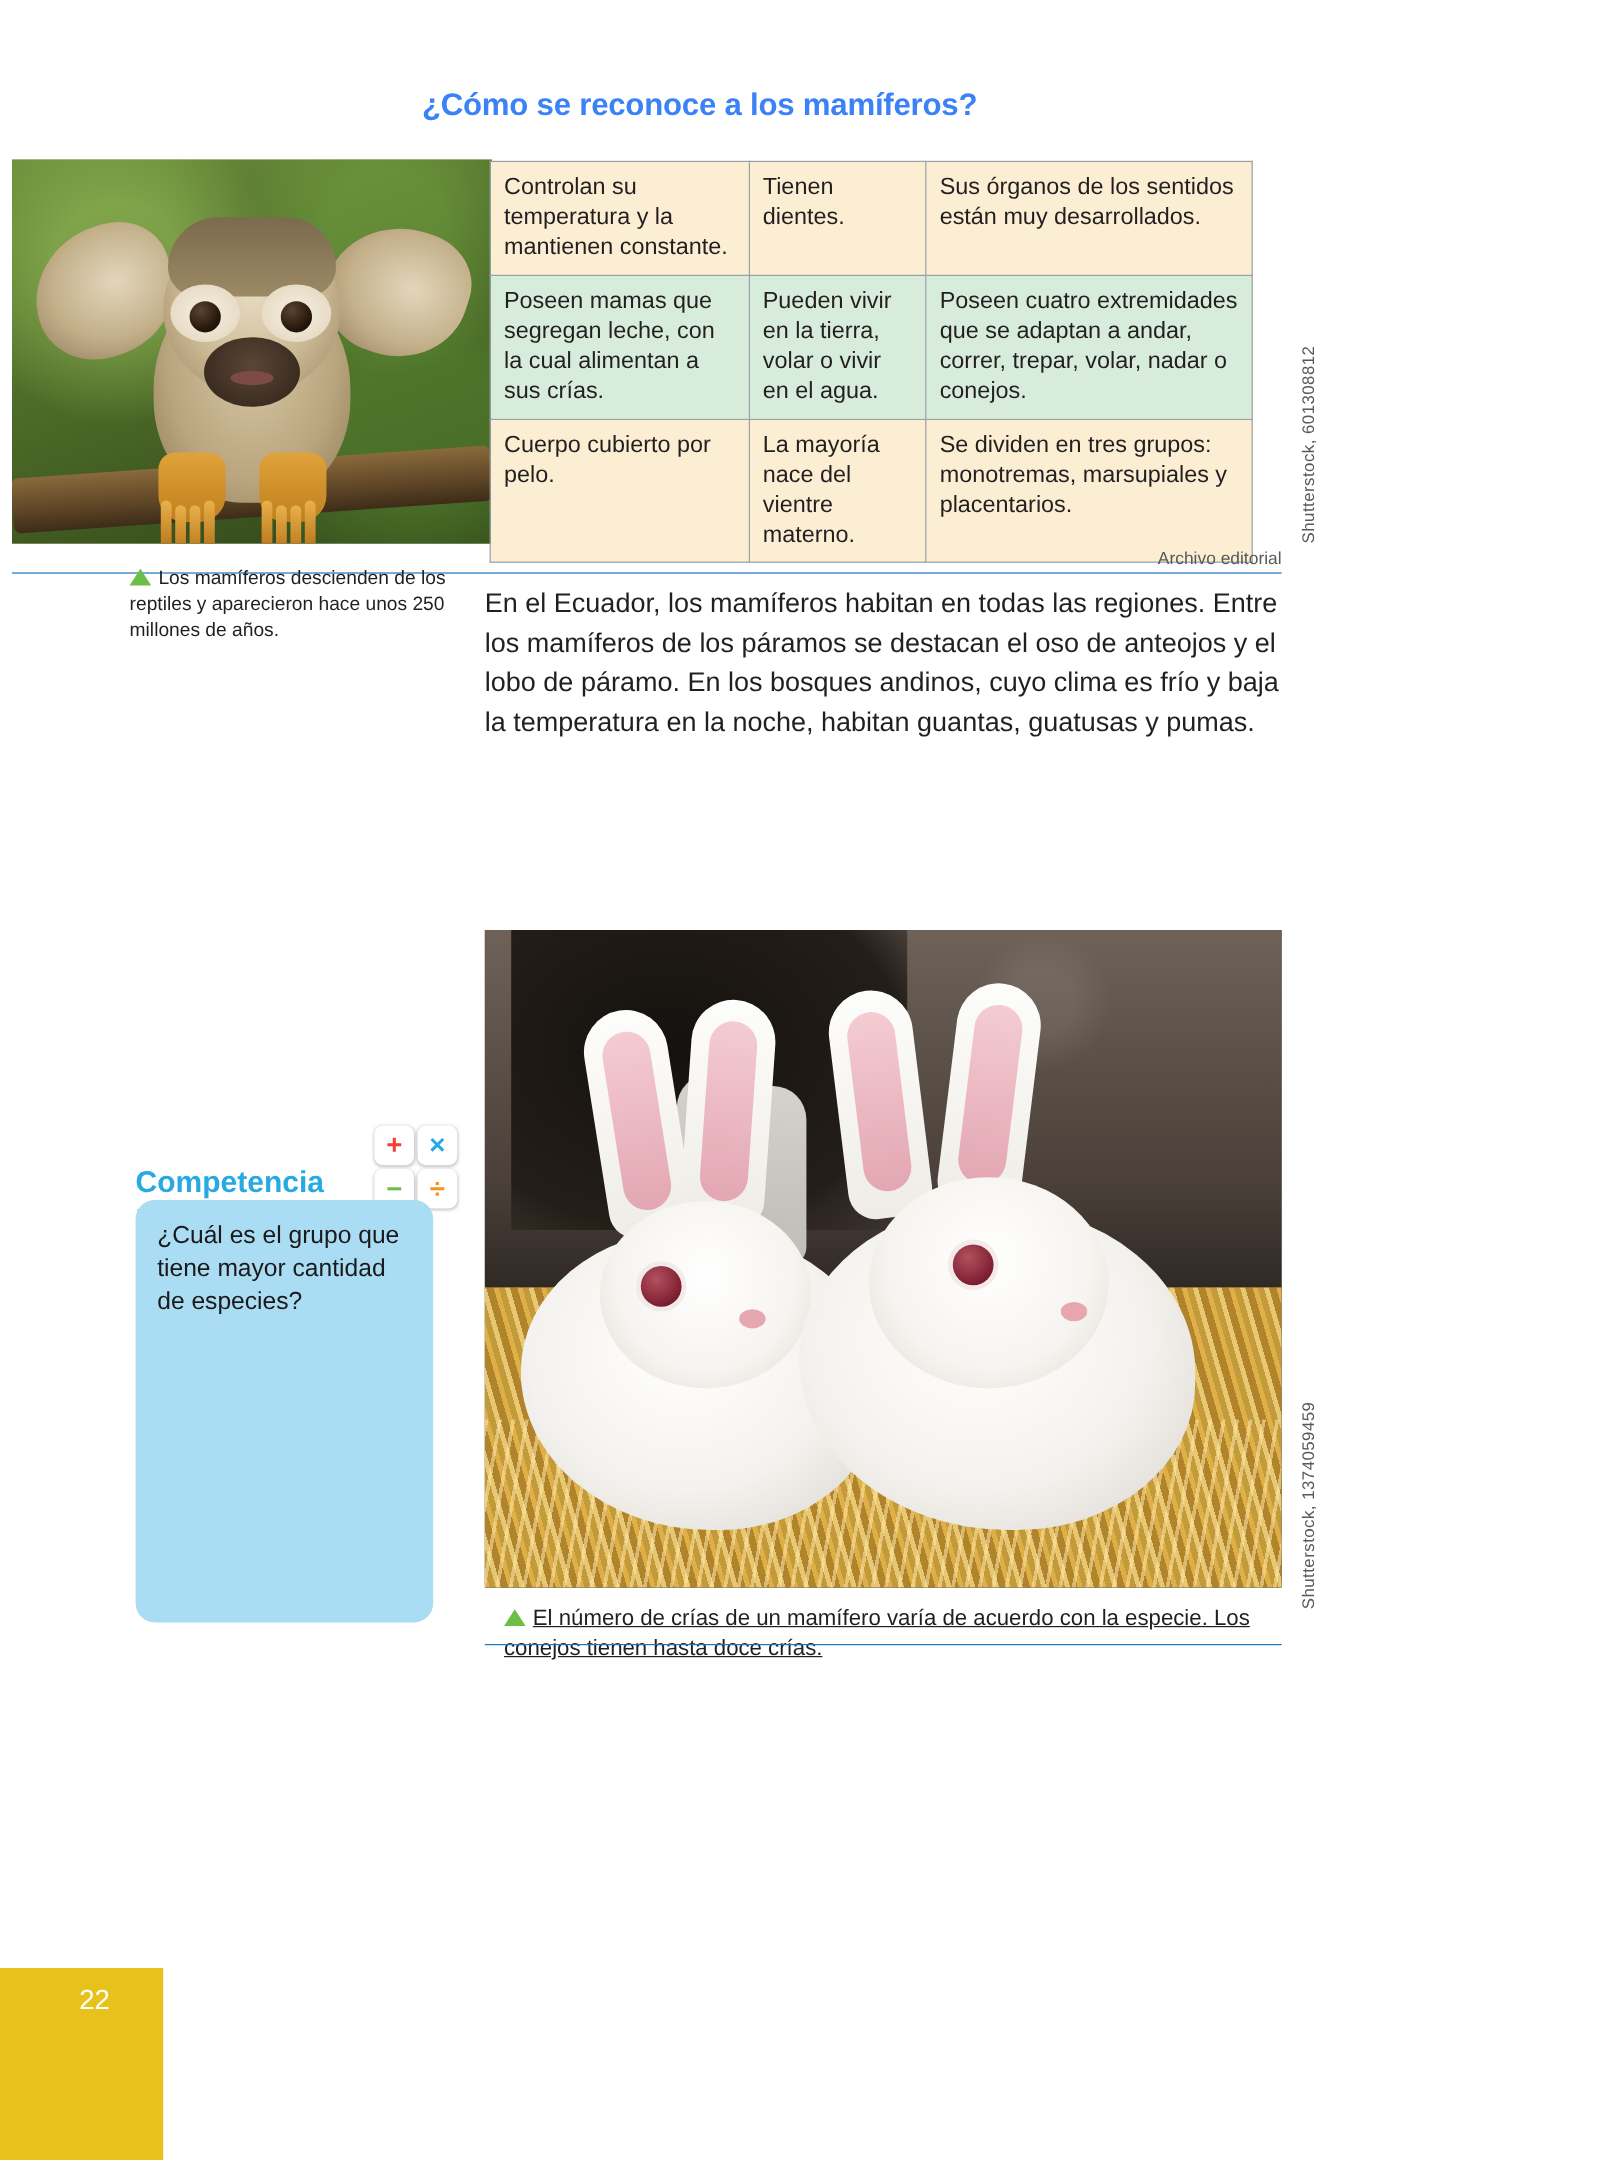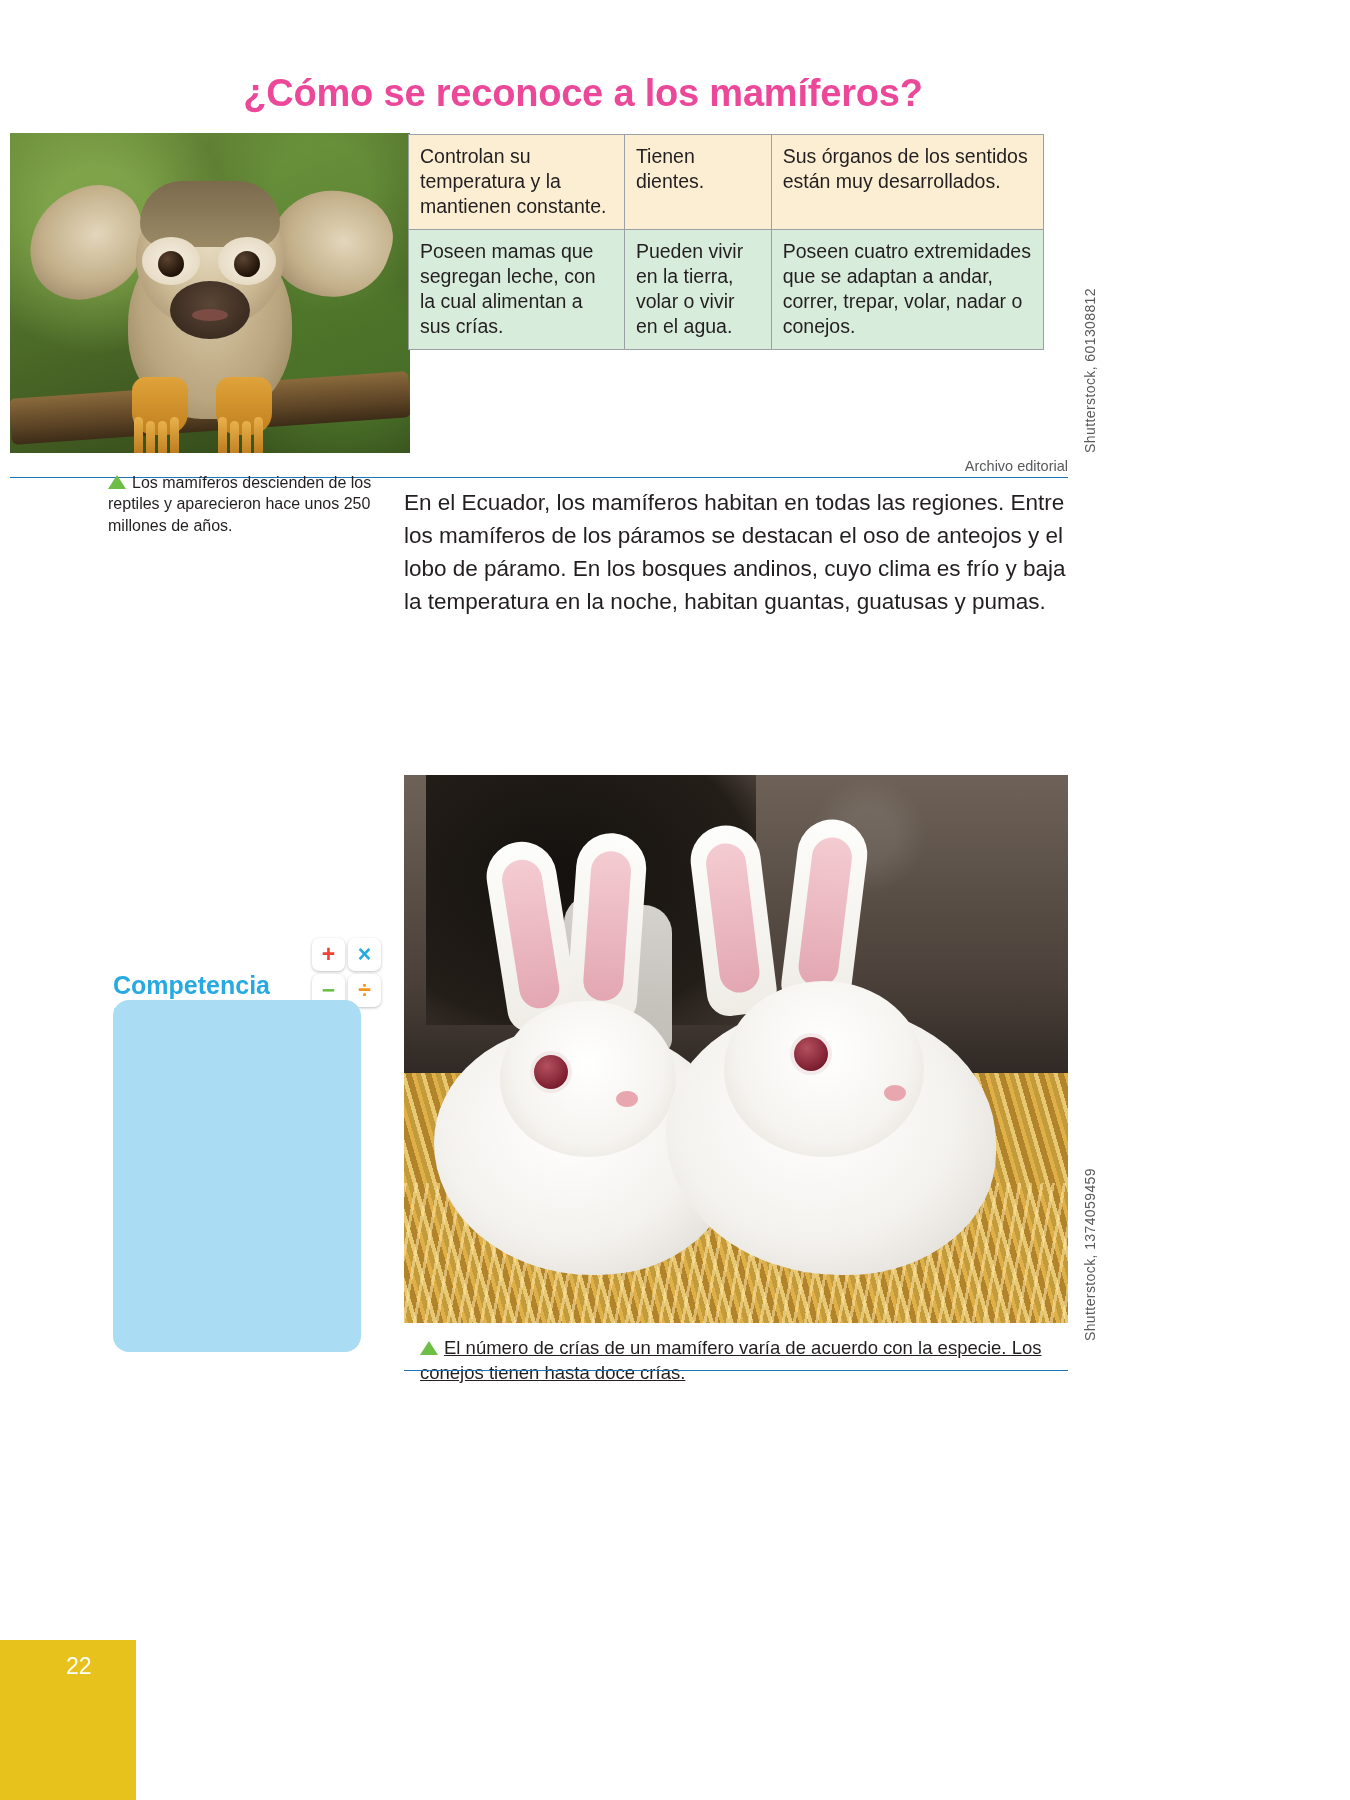--- a/index.html
+++ b/index.html
@@ -14,23 +14,23 @@
     color: #231f20;
     overflow: hidden;
   }
 
   
   .page-title {
     position: absolute;
     left: 0; top: 72px;
     width: 1166px;
     text-align: center;
-    font-size: 38px;
+    font-size: 26px;
     font-weight: bold;
-    color: #ec4899;
+    color: #3b82f6;
     letter-spacing: -0.2px;
   }
 
   
   .monkey-photo {
     position: absolute;
     left: 10px; top: 133px;
     width: 400px; height: 320px;
     overflow: hidden;
     background: #3f5a23;
@@ -406,20 +406,25 @@
     <tr class="row-cream">
       <td class="col0">Controlan su temperatura y la mantienen constante.</td>
       <td class="col1">Tienen dientes.</td>
       <td class="col2">Sus órganos de los sentidos están muy desarrollados.</td>
     </tr>
     <tr class="row-mint">
       <td class="col0">Poseen mamas que segregan leche, con la cual alimentan a sus crías.</td>
       <td class="col1">Pueden vivir en la tierra, volar o vivir en el agua.</td>
       <td class="col2">Poseen cuatro extremidades que se adaptan a andar, correr, trepar, volar, nadar o conejos.</td>
     </tr>
+    <tr class="row-cream">
+      <td class="col0">Cuerpo cubierto por pelo.</td>
+      <td class="col1">La mayoría nace del vientre materno.</td>
+      <td class="col2">Se dividen en tres grupos: monotremas, marsupiales y placentarios.</td>
+    </tr>
   </tbody>
 </table>
 
 <div class="vcredit" id="vcredit-monkey">Shutterstock, 601308812</div>
 <div class="vcredit" id="vcredit-rabbit">Shutterstock, 1374059459</div>
 <div class="archivo-credit">Archivo editorial</div>
 
 <div class="hrule"></div>
 
 <div class="caption-left">
@@ -479,16 +484,17 @@
 </div>
 
 <div class="comp-icon">
   <div class="sq plus">+</div>
   <div class="sq times">×</div>
   <div class="sq minus">−</div>
   <div class="sq divid">÷</div>
 </div>
 
 <div class="comp-box">
+  <p>¿Cuál es el grupo que tiene mayor cantidad de especies?</p>
 </div>
 
 <div class="footer-bar"></div>
 <div class="page-number">22</div>
 
 </body></html>

